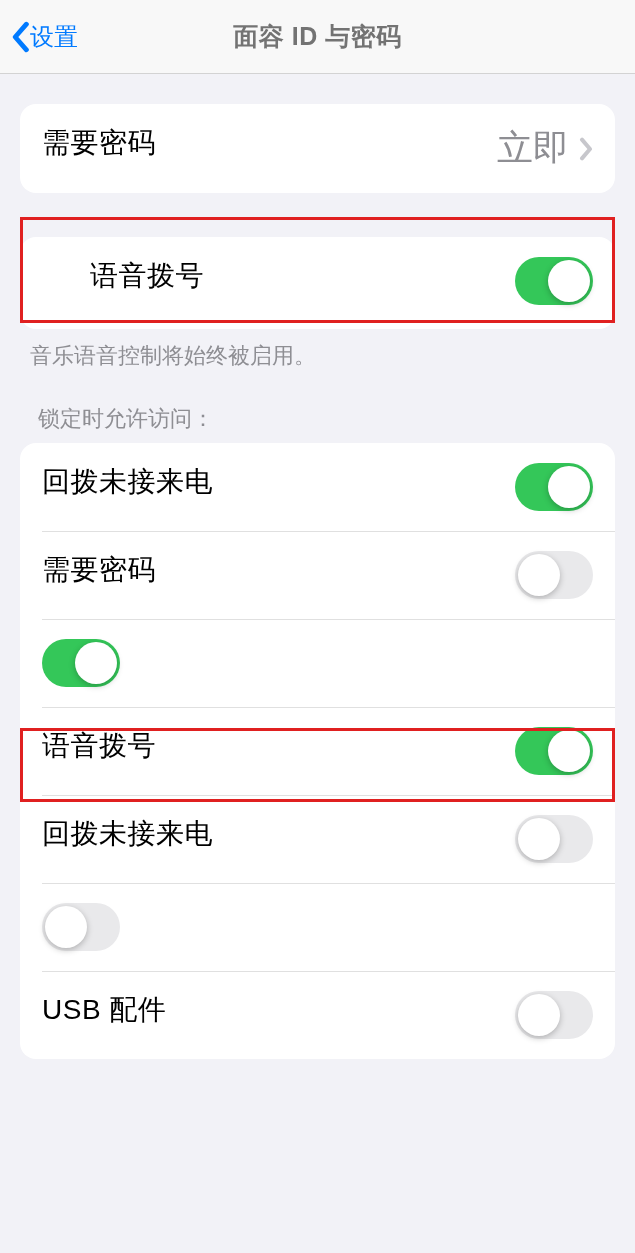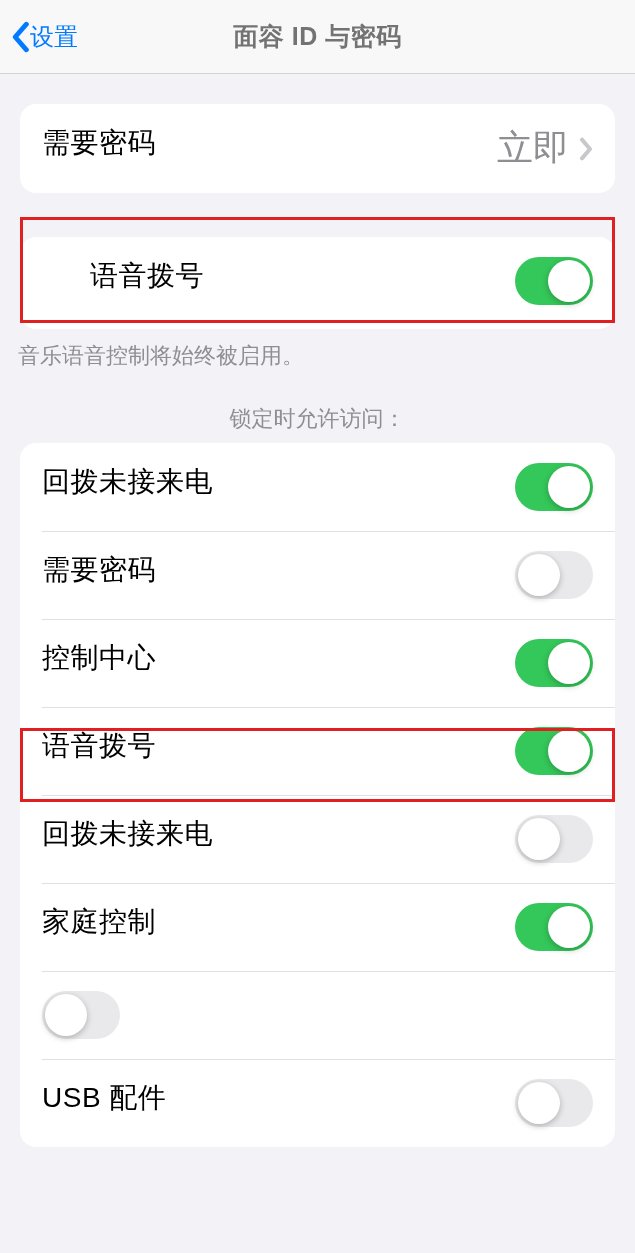--- a/index.html
+++ b/index.html
@@ -129,30 +129,29 @@
     }
     .toggle.on .toggle-knob {
       left: 33px;
     }
     .toggle.off .toggle-knob {
       left: 3px;
     }
     .footer-text {
       font-size: 22px;
       color: #8e8e93;
-      padding: 12px 38px 0 18px;
+      padding: 12px 38px 0 30px;
       line-height: 1.4;
     }
     .header-text {
       font-size: 22px;
       color: #8e8e93;
       padding: 0 38px 8px 38px;
       margin-top: 32px;
       line-height: 1.4;
-      text-align: center;
     }
     .group.lock-group {
       margin-top: 0;
     }
     
     .red-outline-1 {
       position: absolute;
       left: 20px;
       right: 20px;
       top: 217px;
@@ -223,44 +222,37 @@
           <div class="toggle-knob"></div>
         </div>
       </div>
       <div class="row">
         <span class="row-label">需要密码</span>
         <div class="toggle off">
           <div class="toggle-knob"></div>
         </div>
       </div>
       <div class="row">
-        <span class="row-label">控制中心</span>
         <div class="toggle on">
           <div class="toggle-knob"></div>
         </div>
       </div>
       <div class="row">
         <span class="row-label">语音拨号</span>
         <div class="toggle on">
           <div class="toggle-knob"></div>
         </div>
       </div>
       <div class="row">
         <span class="row-label">回拨未接来电</span>
         <div class="toggle off">
           <div class="toggle-knob"></div>
         </div>
       </div>
       <div class="row">
-        <span class="row-label">家庭控制</span>
-        <div class="toggle on">
-          <div class="toggle-knob"></div>
-        </div>
-      </div>
-      <div class="row">
         <div class="toggle off">
           <div class="toggle-knob"></div>
         </div>
       </div>
       <div class="row">
         <span class="row-label">USB 配件</span>
         <div class="toggle off">
           <div class="toggle-knob"></div>
         </div>
       </div>

